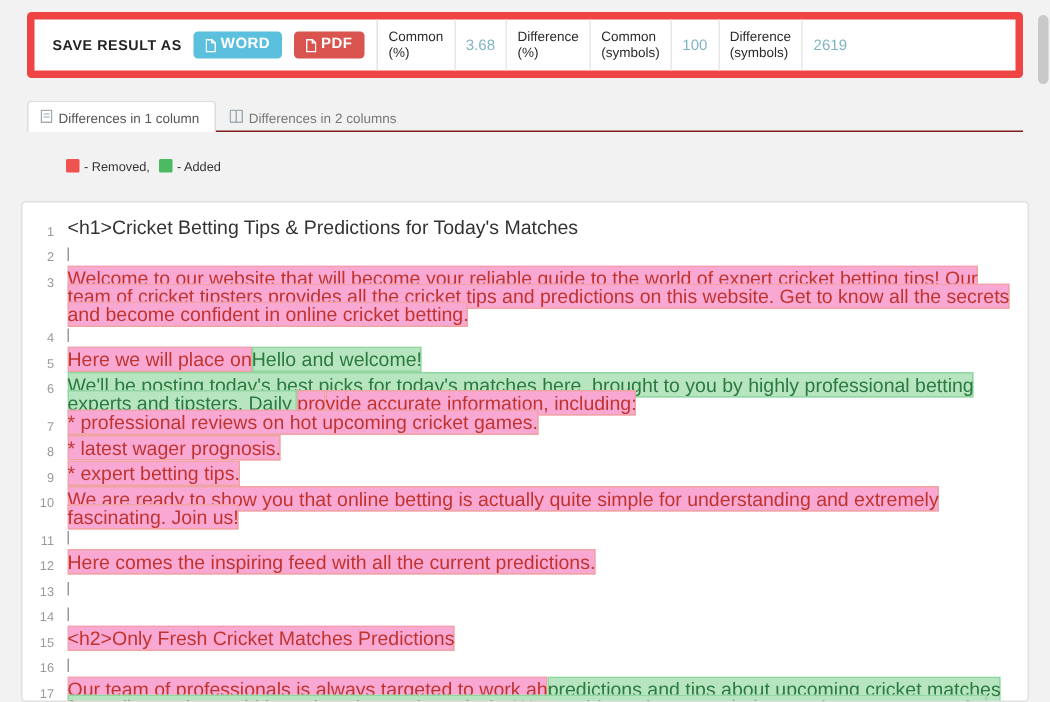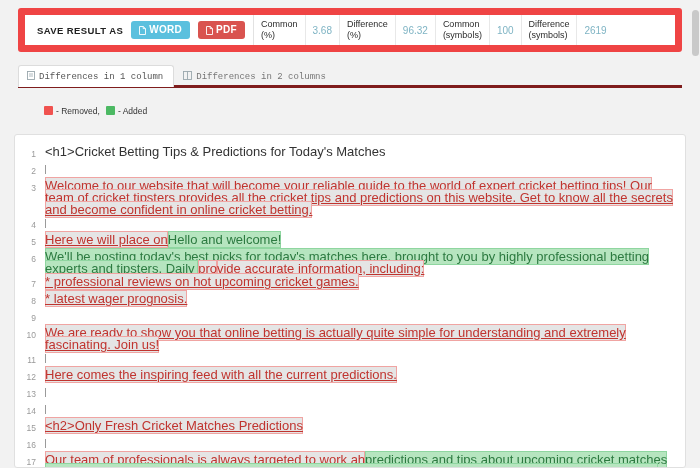--- a/index.html
+++ b/index.html
@@ -16,21 +16,21 @@
   }
 
   
   .toolbar-card {
     position: absolute;
     left: 18px;
     top: 8px;
     width: 664px;
     height: 44px;
     background: #ffffff;
-    border: 7px solid #ef4444;
+    border: 5px solid #ef4444;
     border-radius: 3px;
     display: flex;
     align-items: stretch;
     box-sizing: border-box;
   }
   .save-zone {
     display: flex;
     align-items: center;
     padding-left: 12px;
     gap: 8px;
@@ -94,25 +94,24 @@
   }
   .stat-val.last { border-right: none; }
 
   
   .tabs {
     position: absolute;
     left: 18px;
     top: 64px;
     width: 664px;
     height: 24px;
-    border-bottom: 3px solid #7f1d1d;
-    display: flex;
-    align-items: center;
-    box-sizing: border-box;
-    font-family: Liberation Mono, monospace;
+    border-bottom: 1px solid #7f1d1d;
+    display: flex;
+    align-items: flex-end;
+    box-sizing: border-box;
   }
   .tab {
     display: inline-flex;
     align-items: center;
     gap: 4px;
     font-size: 9px;
     color: #777;
     padding: 5px 10px 4px 8px;
     border: 1px solid transparent;
     border-bottom: none;
@@ -187,25 +186,24 @@
     padding-right: 12px;
     padding-top: 1px;
     font-size: 13px;
     line-height: 12px;
     color: #333;
     word-wrap: break-word;
     box-sizing: border-box;
   }
   .plain { color: #333; }
   .del {
-    background: #e5e5e5;
+    background: #f9a8d4;
     color: #c0342f;
     box-shadow: 0 0 0 1px #f0a4a2 inset;
     padding: 1px 0;
-    text-decoration: underline;
   }
   .ins {
     background: #b6e5bf;
     color: #2c7a40;
     box-shadow: 0 0 0 1px #8fd6a0 inset;
     padding: 1px 0;
   }
   .caret {
     display: inline-block;
     width: 1px;
@@ -266,21 +264,20 @@
     <div class="stat-cell">
       <span class="stat-name">Common
 (%)</span>
     </div>
     <div class="stat-val">3.68</div>
 
     <div class="stat-cell">
       <span class="stat-name">Difference
 (%)</span>
     </div>
-    <div class="stat-val">96.32</div>
 
     <div class="stat-cell">
       <span class="stat-name">Common
 (symbols)</span>
     </div>
     <div class="stat-val">100</div>
 
     <div class="stat-cell">
       <span class="stat-name">Difference
 (symbols)</span>
@@ -347,20 +344,21 @@
       <div class="diff-row">
         <div class="ln">7</div>
         <div class="content"><span class="del">* professional reviews on hot upcoming cricket games.</span></div>
       </div>
       <div class="diff-row">
         <div class="ln">8</div>
         <div class="content"><span class="del">* latest wager prognosis.</span></div>
       </div>
       <div class="diff-row">
         <div class="ln">9</div>
+        <div class="content"><span class="del">* expert betting tips.</span></div>
       </div>
       <div class="diff-row">
         <div class="ln">10</div>
         <div class="content"><span class="del">We are ready to show you that online betting is actually quite simple for understanding and extremely fascinating. Join us!</span></div>
       </div>
       <div class="diff-row">
         <div class="ln">11</div>
         <div class="content"><span class="caret"></span></div>
       </div>
       <div class="diff-row">

